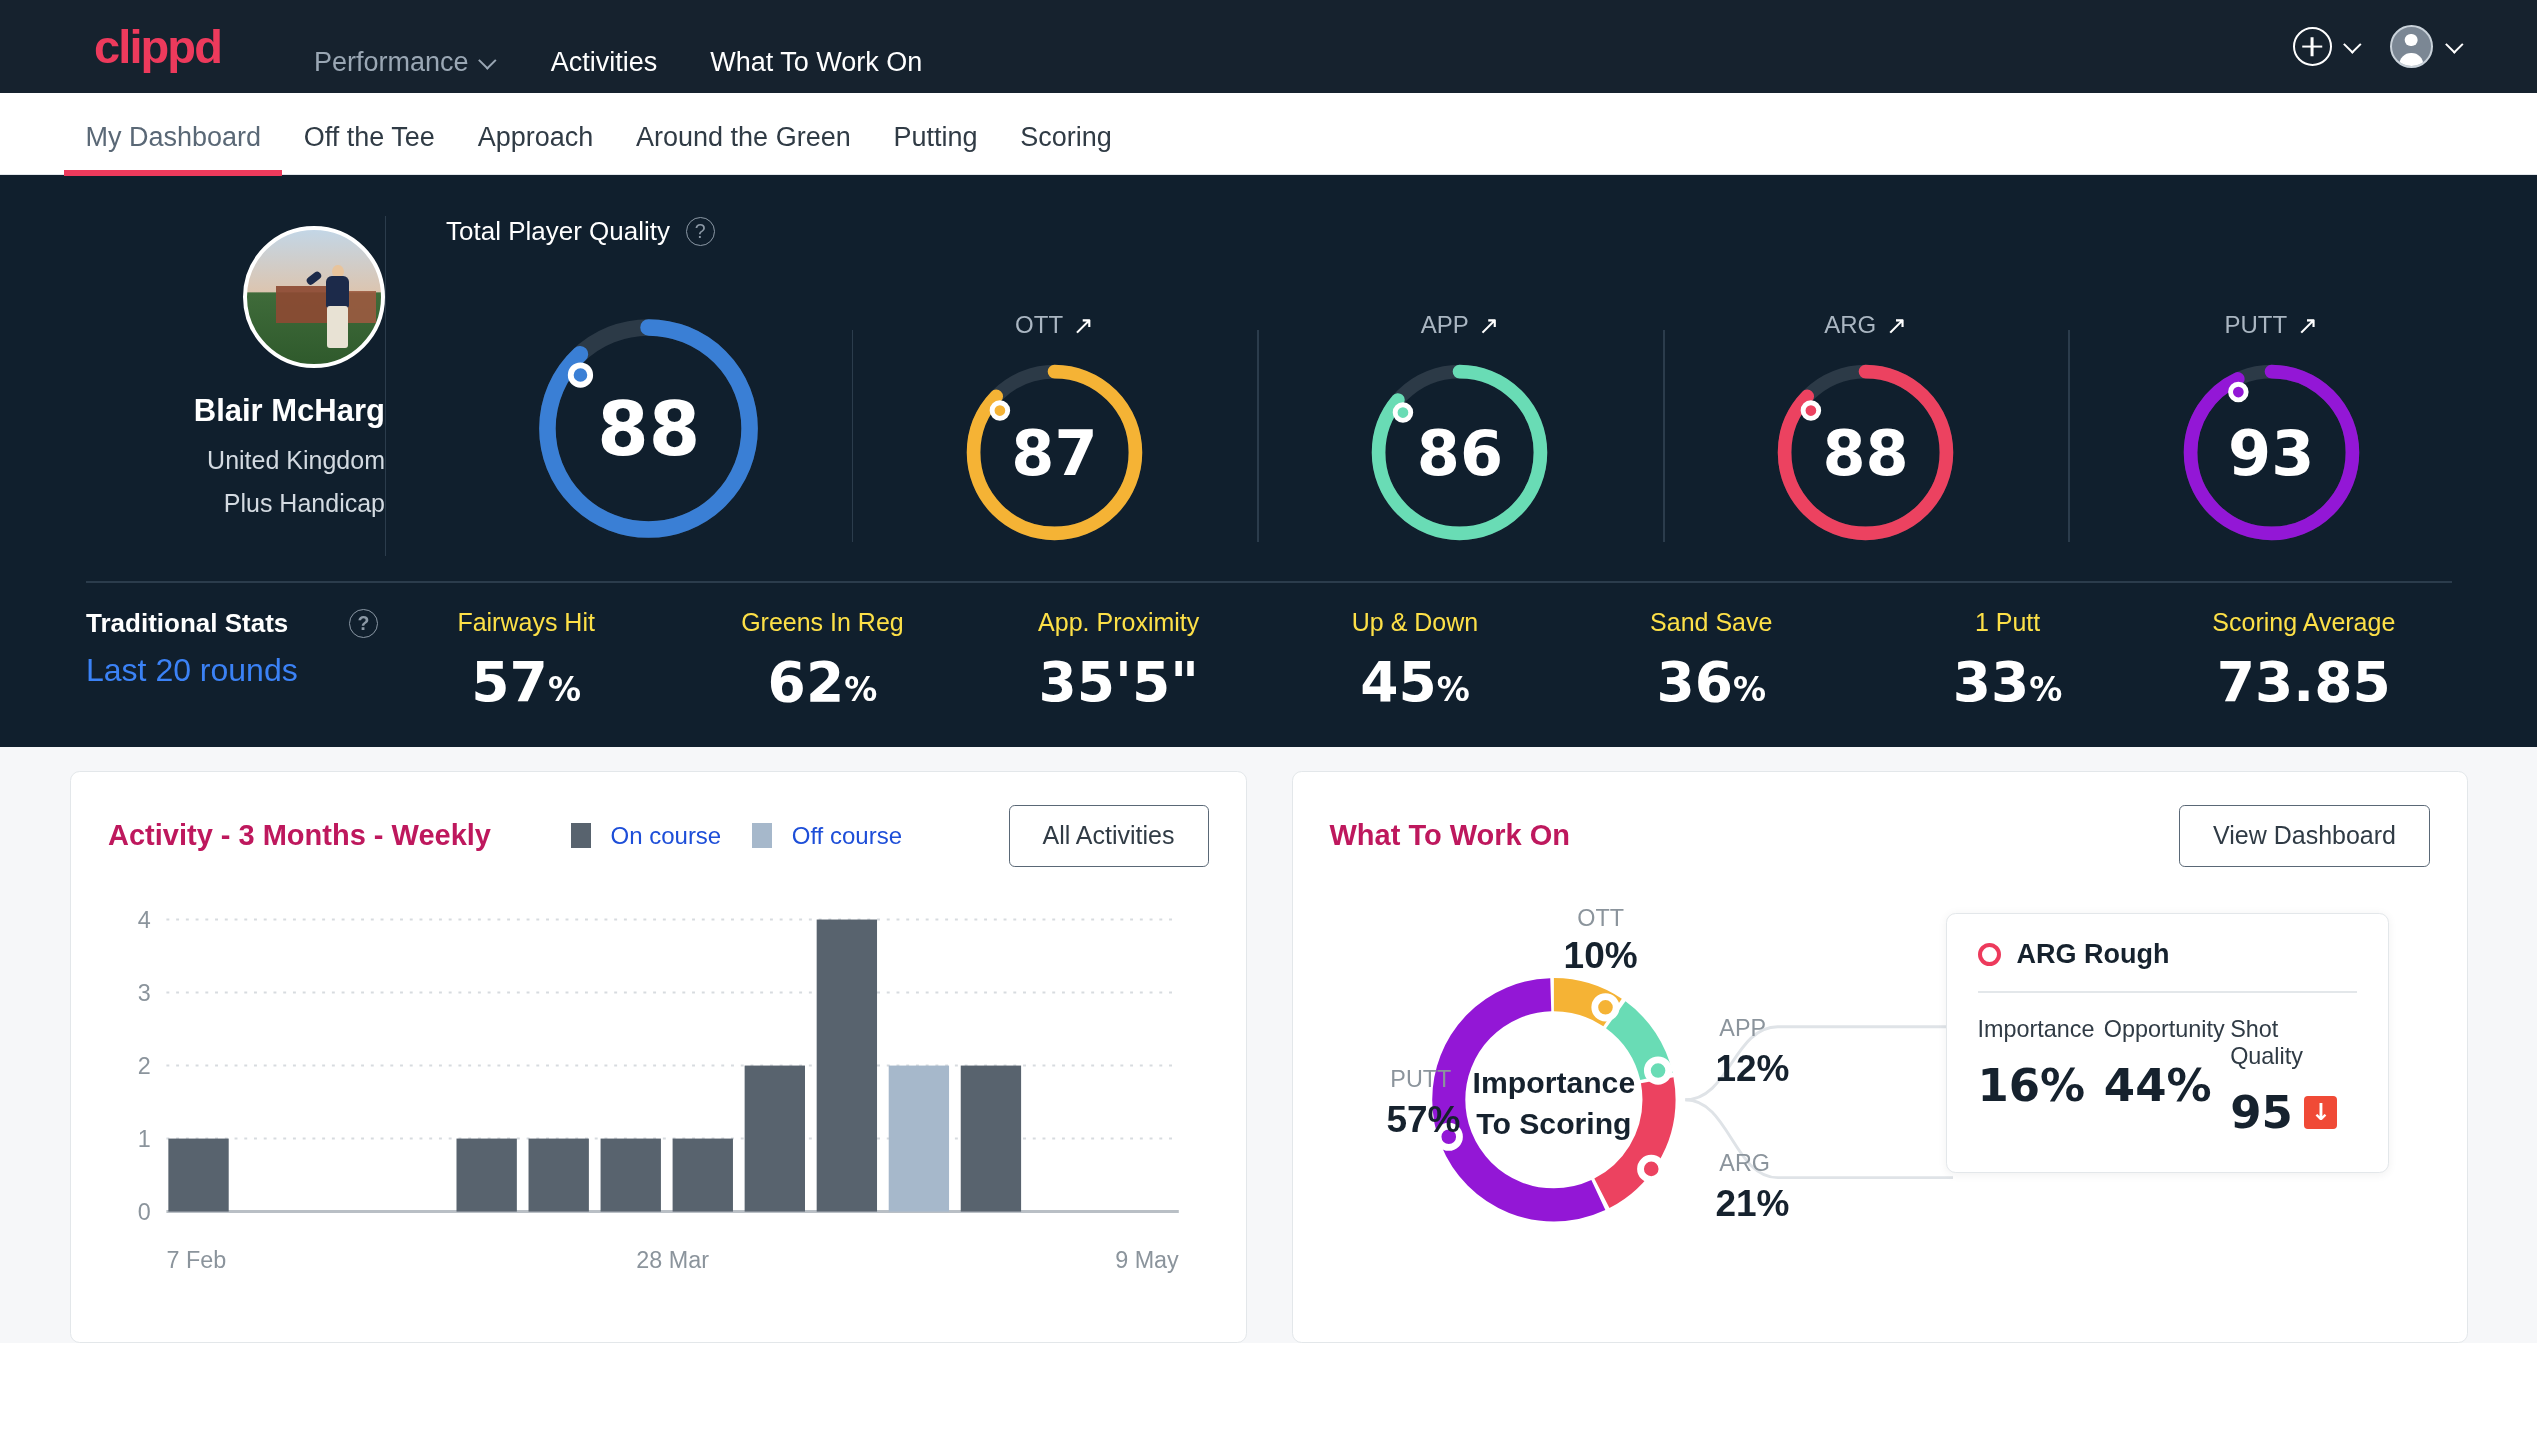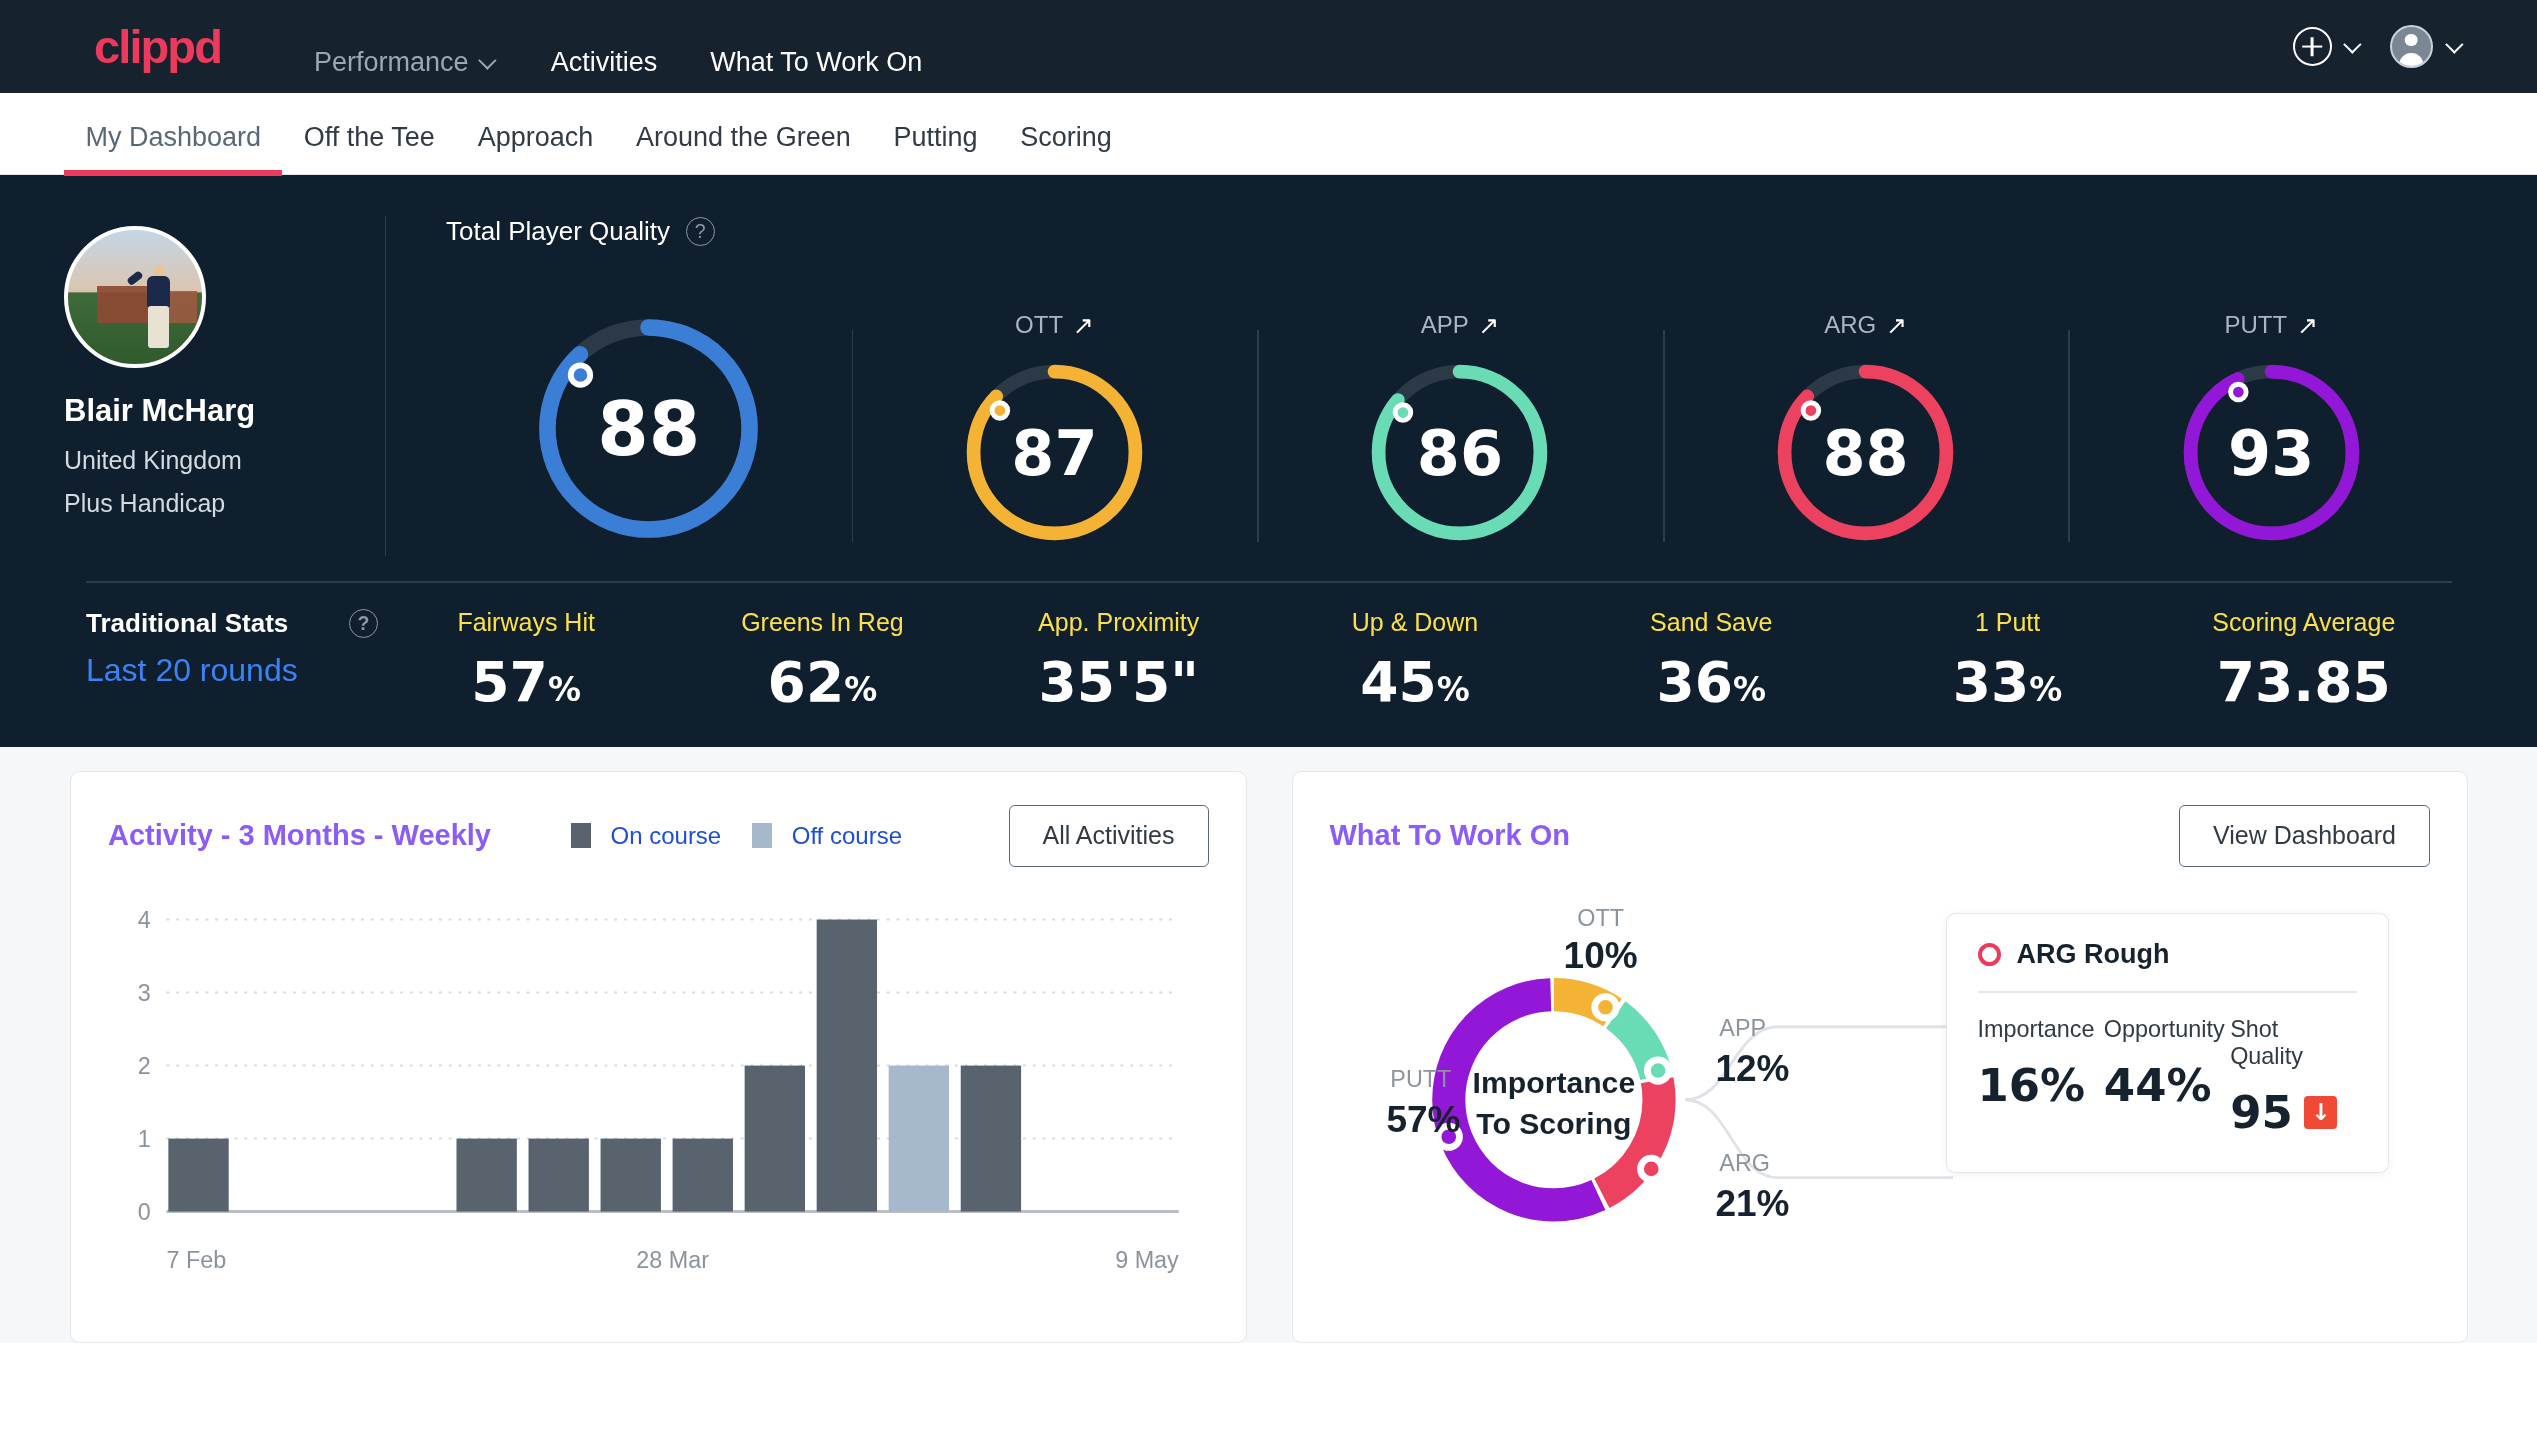--- a/index.html
+++ b/index.html
@@ -71,21 +71,21 @@
     cursor: pointer; position: relative; white-space: nowrap;
   }
   .tab.active { color: #5a6876; }
   .tab.active::after {
     content: ""; position: absolute; left: 0; right: 0; bottom: -1.9px;
     height: 5.8px; background: #ed3a5c;
   }
   
   .hero { background: #101f2d; padding: 0 0 33px 0; }
   .hero-top { display: flex; padding: 41px 64px 0 64px; }
-  .profile { width: 321px; display: flex; flex-direction: column; align-items: flex-start; padding-top: 9.7px;}
+  .profile { width: 321px; display: flex; flex-direction: column; align-items: flex-end; padding-top: 9.7px;}
   .pic {
     width: 142px; height: 142px; border-radius: 50%;
     border: 4.9px solid #ffffff; overflow: hidden; position: relative;
     background: linear-gradient(#c3d6e6 0%, #dcc5b0 46%, #3f6b3a 47%, #2f5a2c 100%);
   }
   .pic .bldg {
     position: absolute; left: 22%; top: 42%; width: 44%; height: 28%;
     background: #8d4a33; opacity:.92;
   }
   .pic .bldg2 {
@@ -140,21 +140,21 @@
   
   .bottom {
     background: #f6f7f9; padding: 23.4px 70px 0 70px;
     display: flex; gap: 45px; height: 596px;
   }
   .card {
     background: #ffffff; border: 1.9px solid #e3e7ea; border-radius: 9.7px;
     flex: 1; padding: 33px 37px;
   }
   .cardhead { display: flex; align-items: center; }
-  .cardtitle { font-size: 29px; font-weight: 700; color: #8b5cf6; }
+  .cardtitle { font-size: 29px; font-weight: 700; color: #be185d; }
   .legend { display: flex; align-items: center; gap: 31px; margin-left: 80px; }
   .lgitem { display: flex; align-items: center; gap: 20px; font-size: 24px; color: #1d4ed8; }
   .sw { width: 19.5px; height: 25px; }
   .btn-outline {
     margin-left: auto; border: 1.9px solid #5a6876; border-radius: 5.8px;
     padding: 15.6px 33px; font-size: 25px; color: #303b45; background: #fff; cursor: pointer;
     white-space: nowrap;
   }
   .chartarea { position: relative; margin-top: 33px; height: 409px; }
   

